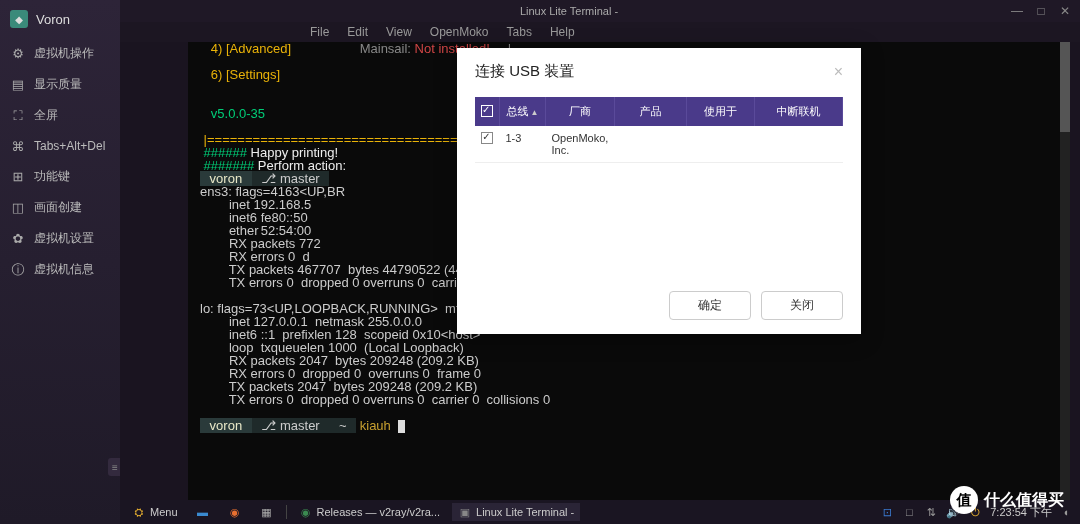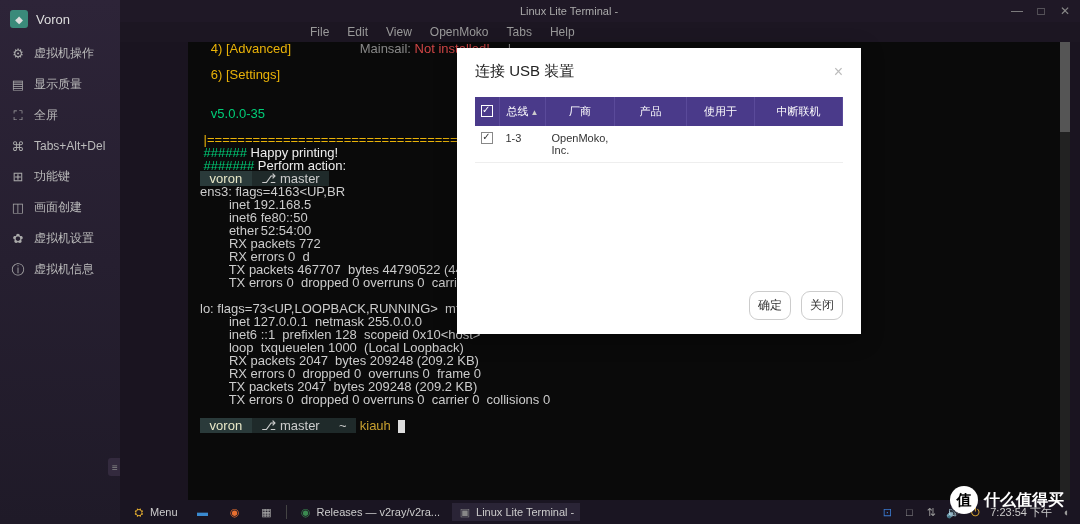--- a/index.html
+++ b/index.html
@@ -51,21 +51,21 @@
 .usb-table th { background: #4a3a8a; color: #fff; padding: 7px 6px; text-align: center; font-weight: normal; border-right: 1px solid #5a4a9a; }
 .usb-table th:first-child { width: 24px; text-align: center; }
 .usb-table th .sort { font-size: 8px; margin-left: 2px; color: #ccc; }
 .usb-table td { padding: 6px; border-bottom: 1px solid #eee; color: #333; vertical-align: top; }
 .usb-table td:first-child { text-align: center; }
 .usb-table .cbx { width: 12px; height: 12px; border: 1px solid #888; display: inline-block; position: relative; background: #fff; }
 .usb-table th .cbx { border-color: #fff; background: transparent; }
 .cbx.checked::after { content: "✓"; position: absolute; font-size: 10px; top: -2px; left: 0; color: #333; }
 th .cbx.checked::after { color: #fff; }
 .modal-foot { padding: 10px 18px 14px; display: flex; justify-content: flex-end; gap: 10px; }
-.modal-btn { padding: 5px 8px; border: 1px solid #ccc; background: #fff; color: #333; font-size: 12px; cursor: pointer; border-radius: 9px; }
+.modal-btn { padding: 5px 28px; border: 1px solid #ccc; background: #fff; color: #333; font-size: 12px; cursor: pointer; border-radius: 4px; }
 
 
 .taskbar { position: absolute; left: 0; right: 0; bottom: 0; height: 24px; background: #1a1522; display: flex; align-items: center; padding: 0 6px; gap: 6px; color: #ccc; font-size: 11px; }
 .tbtn { padding: 2px 6px; display: flex; align-items: center; gap: 4px; cursor: pointer; }
 .tbtn.active { background: #2a2436; }
 .tico { width: 14px; height: 14px; display: inline-flex; align-items: center; justify-content: center; font-size: 11px; }
 .spacer { flex: 1; }
 .tray { display: flex; align-items: center; gap: 8px; }
 
 

